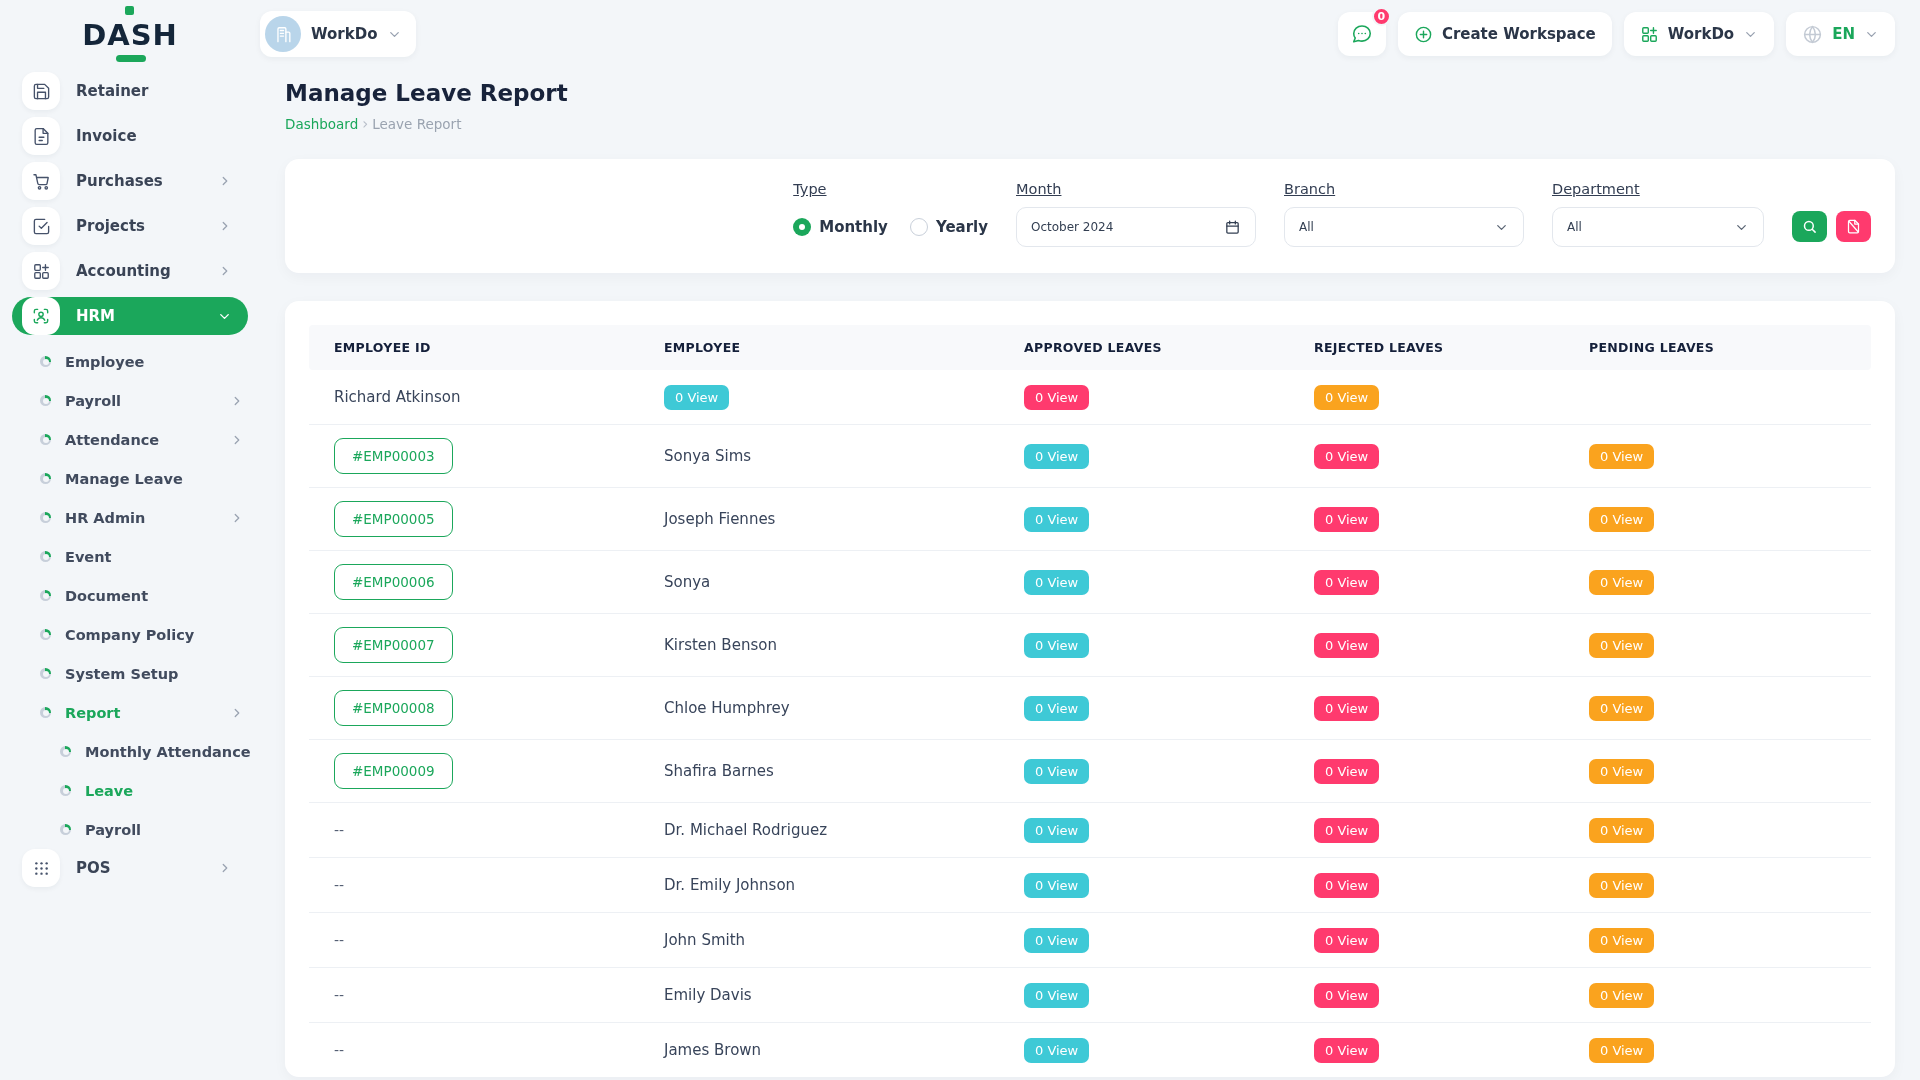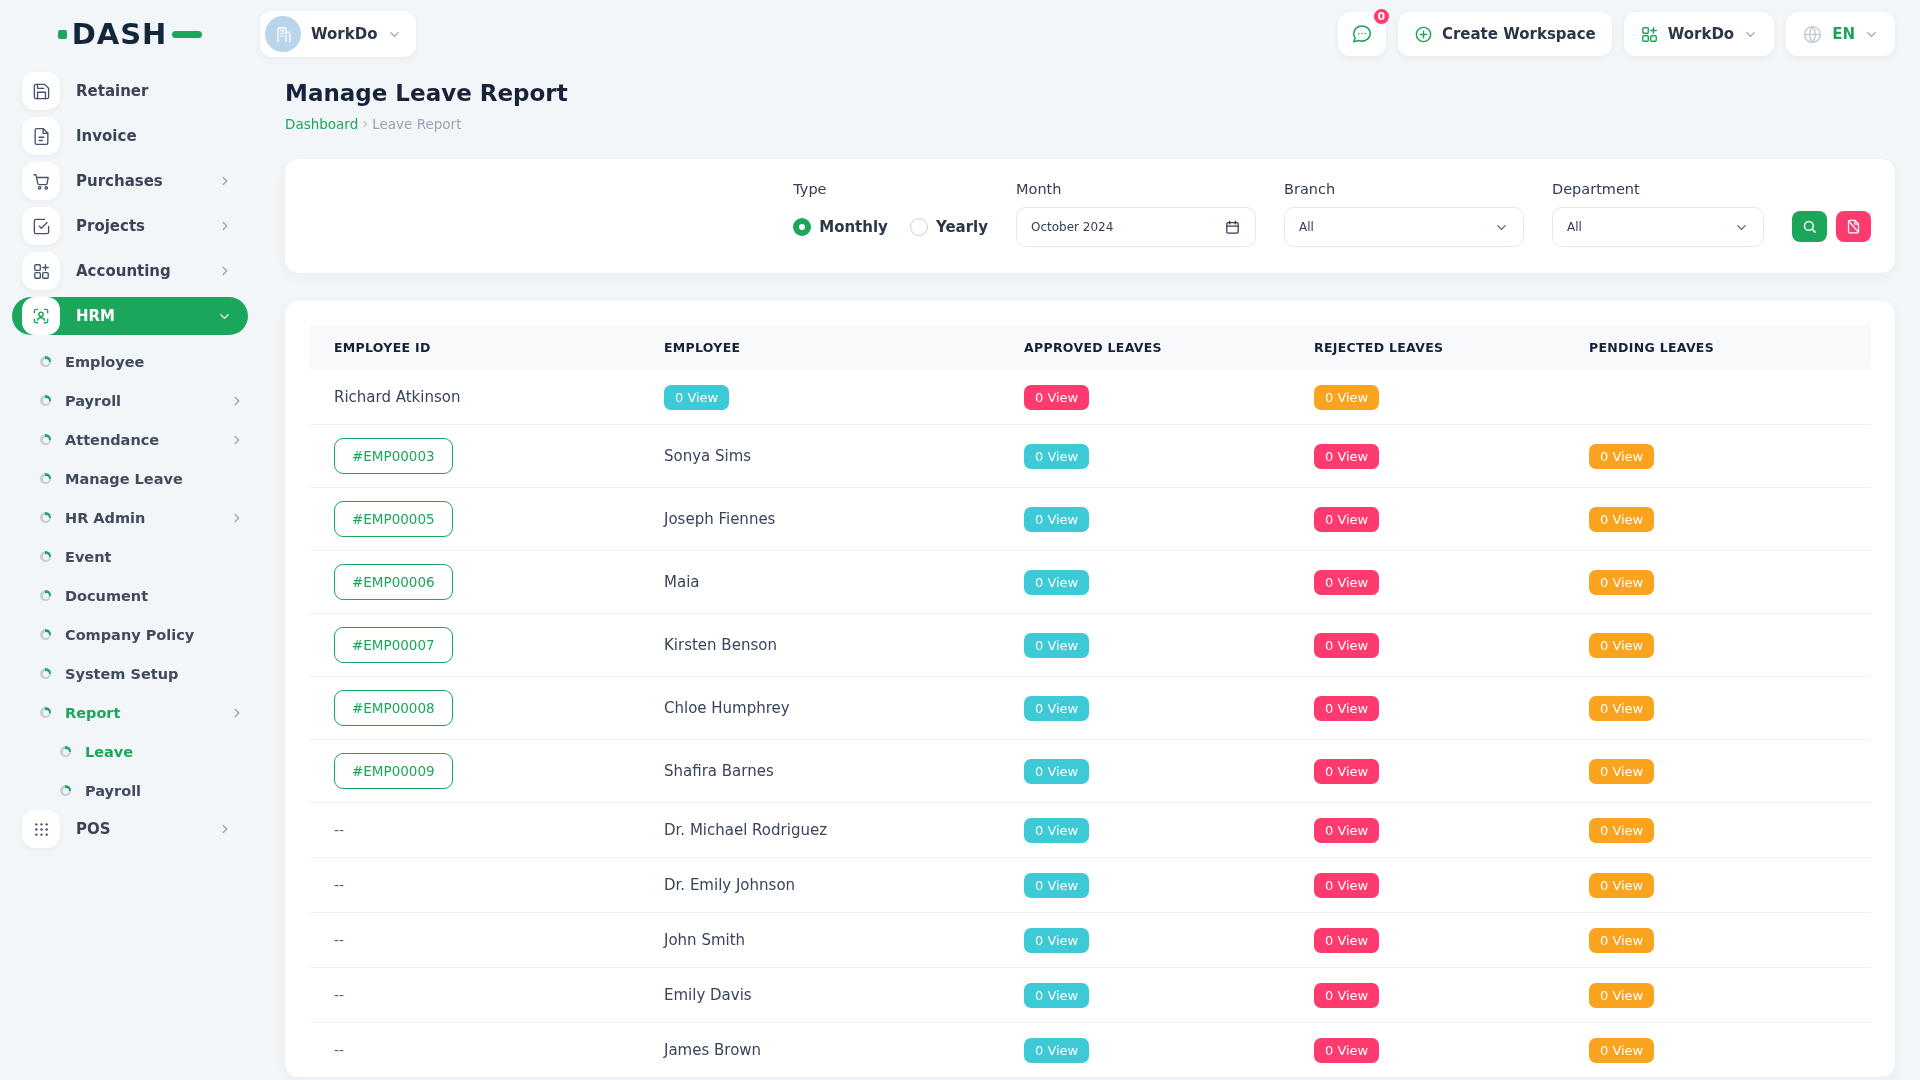--- a/index.html
+++ b/index.html
@@ -4,21 +4,21 @@
 <style>
   * { margin:0; padding:0; box-sizing:border-box; }
   html,body { width:1920px; height:1080px; overflow:hidden; }
   body {
     font-family:"DejaVu Sans","Liberation Sans",sans-serif;
     background:#f3f6f9; color:#38445a;
   }
   
   .topbar { display:flex; align-items:center; height:58px; padding:10px 25px 0 0; }
   .logo-wrap { width:260px; display:flex; justify-content:center; align-items:center; }
-  .logo { display:flex; align-items:center; gap:3px; cursor:pointer; }
+  .logo { display:flex; align-items:center; gap:3px; cursor:pointer;flex-direction:column; }
   .logo .dot { width:9px; height:9px; border-radius:2px; background:#1BA75B; margin-right:2px; }
   .logo .txt { font-size:29px; font-weight:800; letter-spacing:1px; color:#14263a; }
   .logo .bar { width:30px; height:7px; border-radius:4px; background:#1BA75B; margin-left:2px; }
   .ws-pill { display:flex; align-items:center; gap:10px; background:#fff; border-radius:12px;
     padding:5px 14px 5px 5px; box-shadow:0 2px 6px rgba(20,30,60,.05); cursor:pointer; }
   .ws-avatar { width:36px; height:36px; border-radius:50%; background:#b9d5ea; display:flex;
     align-items:center; justify-content:center; }
   .ws-label { font-size:15px; font-weight:600; color:#2b3648; }
   .top-right { margin-left:auto; display:flex; align-items:center; gap:12px; }
   .pill { position:relative; display:flex; align-items:center; gap:9px; background:#fff;
@@ -56,21 +56,21 @@
   .main { flex:1; padding:14px 25px 0 25px; }
   .page-title { font-size:23px; font-weight:700; color:#18233b; margin-top:8px; }
   .breadcrumb { display:flex; align-items:center; gap:4px; margin-top:9px; font-size:13.5px; }
   .breadcrumb .home { color:#1BA75B; cursor:pointer; }
   .breadcrumb .sep { color:#b7bec9; font-size:15px; }
   .breadcrumb .cur { color:#9aa3b0; }
   .card { background:#fff; border-radius:14px; box-shadow:0 4px 14px rgba(24,33,59,.04); }
   .filter-card { margin-top:26px; padding:22px 24px 26px; display:flex; justify-content:flex-end;
     gap:28px; }
   .fgroup { display:flex; flex-direction:column; }
-  .flabel { font-size:14.5px; color:#323d52; margin-bottom:10px; }
+  .flabel { font-size:14.5px; color:#323d52; margin-bottom:10px;text-decoration:underline; }
   .radio-row { display:flex; align-items:center; gap:22px; height:40px; }
   .radio-opt { display:flex; align-items:center; gap:8px; font-size:15px; font-weight:600;
     color:#2b3648; cursor:pointer; }
   .radio { width:18px; height:18px; border-radius:50%; position:relative; }
   .radio.checked { background:#1BA75B; }
   .radio.checked::after { content:""; position:absolute; inset:6px; background:#fff; border-radius:50%; }
   .radio.unchecked { background:#fff; border:1.5px solid #c9d0da; }
   .input-like { height:40px; border:1px solid #e3e7ed; border-radius:10px; background:#fff;
     display:flex; align-items:center; padding:0 14px; font-size:12px; color:#333f52;
     cursor:pointer; }
@@ -325,20 +325,24 @@
       </div>
       <div class="side-item lvl1 active">
         <span class="bullet"></span>
         <span class="lbl">Report</span>
         <span class="chev-r">
           <svg width="14" height="14" viewBox="0 0 24 24" fill="none" stroke="currentColor" stroke-width="2.2" stroke-linecap="round" stroke-linejoin="round">
             <path d="M9 6l6 6-6 6"></path>
           </svg>
         </span>
       </div>
+      <div class="side-item lvl2">
+        <span class="bullet"></span>
+        <span class="lbl">Monthly Attendance</span>
+      </div>
       <div class="side-item lvl2 active">
         <span class="bullet"></span>
         <span class="lbl">Leave</span>
       </div>
       <div class="side-item lvl2">
         <span class="bullet"></span>
         <span class="lbl">Payroll</span>
       </div>
       <div class="side-item lvl0">
         <span class="icon-box">
@@ -468,21 +472,21 @@
           </div>
           <div class="tgrid trow">
             <div class="cell"><button class="emp-id">#EMP00005</button></div>
             <div class="cell"><span class="ename">Joseph Fiennes</span></div>
             <div class="cell"><span class="badge teal">0 View</span></div>
             <div class="cell"><span class="badge pink">0 View</span></div>
             <div class="cell"><span class="badge orange">0 View</span></div>
           </div>
           <div class="tgrid trow">
             <div class="cell"><button class="emp-id">#EMP00006</button></div>
-            <div class="cell"><span class="ename">Maia</span></div>
+            <div class="cell"><span class="ename">Sonya</span></div>
             <div class="cell"><span class="badge teal">0 View</span></div>
             <div class="cell"><span class="badge pink">0 View</span></div>
             <div class="cell"><span class="badge orange">0 View</span></div>
           </div>
           <div class="tgrid trow">
             <div class="cell"><button class="emp-id">#EMP00007</button></div>
             <div class="cell"><span class="ename">Kirsten Benson</span></div>
             <div class="cell"><span class="badge teal">0 View</span></div>
             <div class="cell"><span class="badge pink">0 View</span></div>
             <div class="cell"><span class="badge orange">0 View</span></div>

